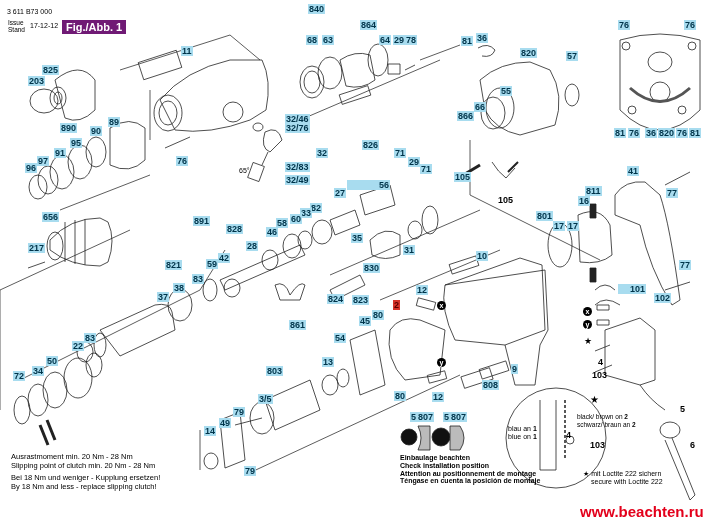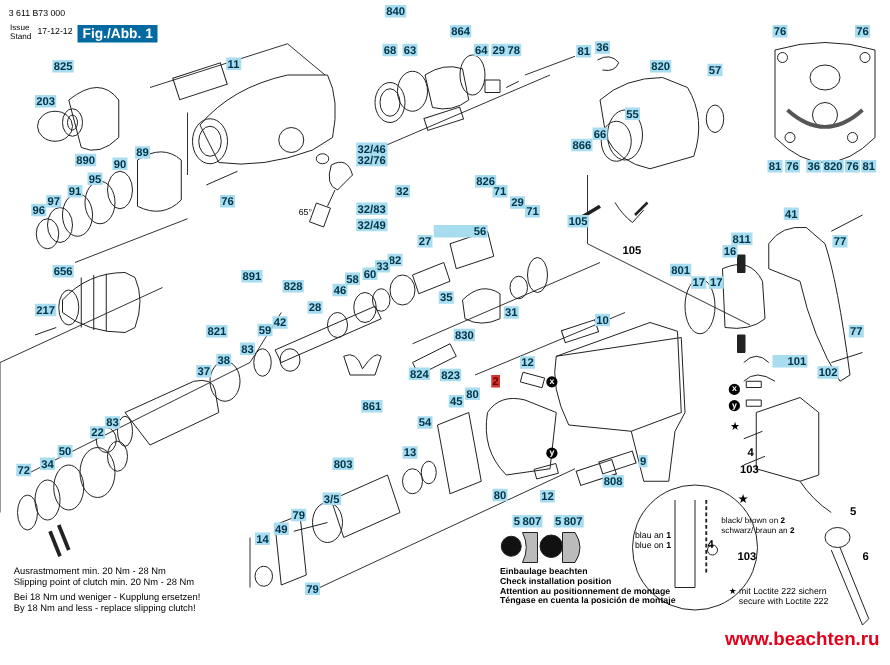--- a/index.html
+++ b/index.html
@@ -1,19 +1,19 @@
 <!DOCTYPE html>
 <html><head>
 <meta charset="utf-8">
 <style>
   html,body{margin:0;padding:0;background:#fff;}
   body{width:712px;height:532px;position:relative;overflow:hidden;font-family:"Liberation Sans",sans-serif;color:#000;}
   .abs{position:absolute;}
   .hdr{font-size:7px;line-height:8px;}
-  .fig{background:#0369a1;color:#fff;font-weight:bold;font-size:11px;padding:1px 4px;line-height:12px;}
+  .fig{background:#701a75;color:#fff;font-weight:bold;font-size:11px;padding:1px 4px;line-height:12px;}
   .lbl{position:absolute;background:#a8dcef;color:#00344a;font-weight:bold;font-size:9px;line-height:10px;padding:0 1px;white-space:nowrap;}
   .lbl.red{background:#d6342a;color:#5a0000;}
   .plain{position:absolute;font-weight:bold;font-size:9px;line-height:10px;white-space:nowrap;}
   .note{position:absolute;font-size:7.5px;line-height:9px;white-space:nowrap;}
   .note b{font-weight:bold;}
   .url{position:absolute;color:#e3001b;font-weight:bold;font-size:15px;white-space:nowrap;}
   svg.art{position:absolute;left:0;top:0;}
   svg.art *{vector-effect:non-scaling-stroke;}
 </style>
 </head>
@@ -222,21 +222,21 @@
 
 <div id="callouts">
     <div class="lbl" style="left: 308px; top: 4px;">840</div>
     <div class="lbl" style="left: 360px; top: 20px;">864</div>
     <div class="lbl" style="left: 306px; top: 35px;">68</div>
     <div class="lbl" style="left: 322px; top: 35px;">63</div>
     <div class="lbl" style="left: 379px; top: 35px;">64</div>
     <div class="lbl" style="left: 393px; top: 35px;">29</div>
     <div class="lbl" style="left: 405px; top: 35px;">78</div>
     <div class="lbl" style="left: 181px; top: 46px;">11</div>
-    <div class="lbl" style="left: 42px; top: 48px;">825</div>
+    <div class="lbl" style="left: 42px; top: 65px;">825</div>
     <div class="lbl" style="left: 28px; top: 76px;">203</div>
     <div class="lbl" style="left: 176px; top: 156px;">76</div>
     <div class="lbl" style="left: 60px; top: 123px;">890</div>
     <div class="lbl" style="left: 108px; top: 117px;">89</div>
     <div class="lbl" style="left: 90px; top: 126px;">90</div>
     <div class="lbl" style="left: 70px; top: 138px;">95</div>
     <div class="lbl" style="left: 54px; top: 148px;">91</div>
     <div class="lbl" style="left: 37px; top: 156px;">97</div>
     <div class="lbl" style="left: 25px; top: 163px;">96</div>
     <div class="lbl" style="left: 285px; top: 114px;">32/46</div>
@@ -257,21 +257,21 @@
     <div class="lbl" style="left: 614px; top: 128px;">81</div>
     <div class="lbl" style="left: 628px; top: 128px;">76</div>
     <div class="lbl" style="left: 645px; top: 128px;">36</div>
     <div class="lbl" style="left: 658px; top: 128px;">820</div>
     <div class="lbl" style="left: 676px; top: 128px;">76</div>
     <div class="lbl" style="left: 689px; top: 128px;">81</div>
     <div class="lbl" style="left: 42px; top: 212px;">656</div>
     <div class="lbl" style="left: 28px; top: 243px;">217</div>
     <div class="lbl" style="left: 193px; top: 216px;">891</div>
     <div class="lbl" style="left: 226px; top: 224px;">828</div>
-    <div class="lbl" style="left: 380px; top: 140px;">826</div>
+    <div class="lbl" style="left: 362px; top: 140px;">826</div>
     <div class="lbl" style="left: 394px; top: 148px;">71</div>
     <div class="lbl" style="left: 408px; top: 157px;">29</div>
     <div class="lbl" style="left: 420px; top: 164px;">71</div>
     <div class="lbl" style="left: 334px; top: 188px;">27</div>
     <div class="lbl" style="left: 347px; top: 180px; padding-left: 32px;">56</div>
     <div class="lbl" style="left: 310px; top: 203px;">82</div>
     <div class="lbl" style="left: 300px; top: 208px;">33</div>
     <div class="lbl" style="left: 290px; top: 214px;">60</div>
     <div class="lbl" style="left: 276px; top: 218px;">58</div>
     <div class="lbl" style="left: 266px; top: 227px;">46</div>

